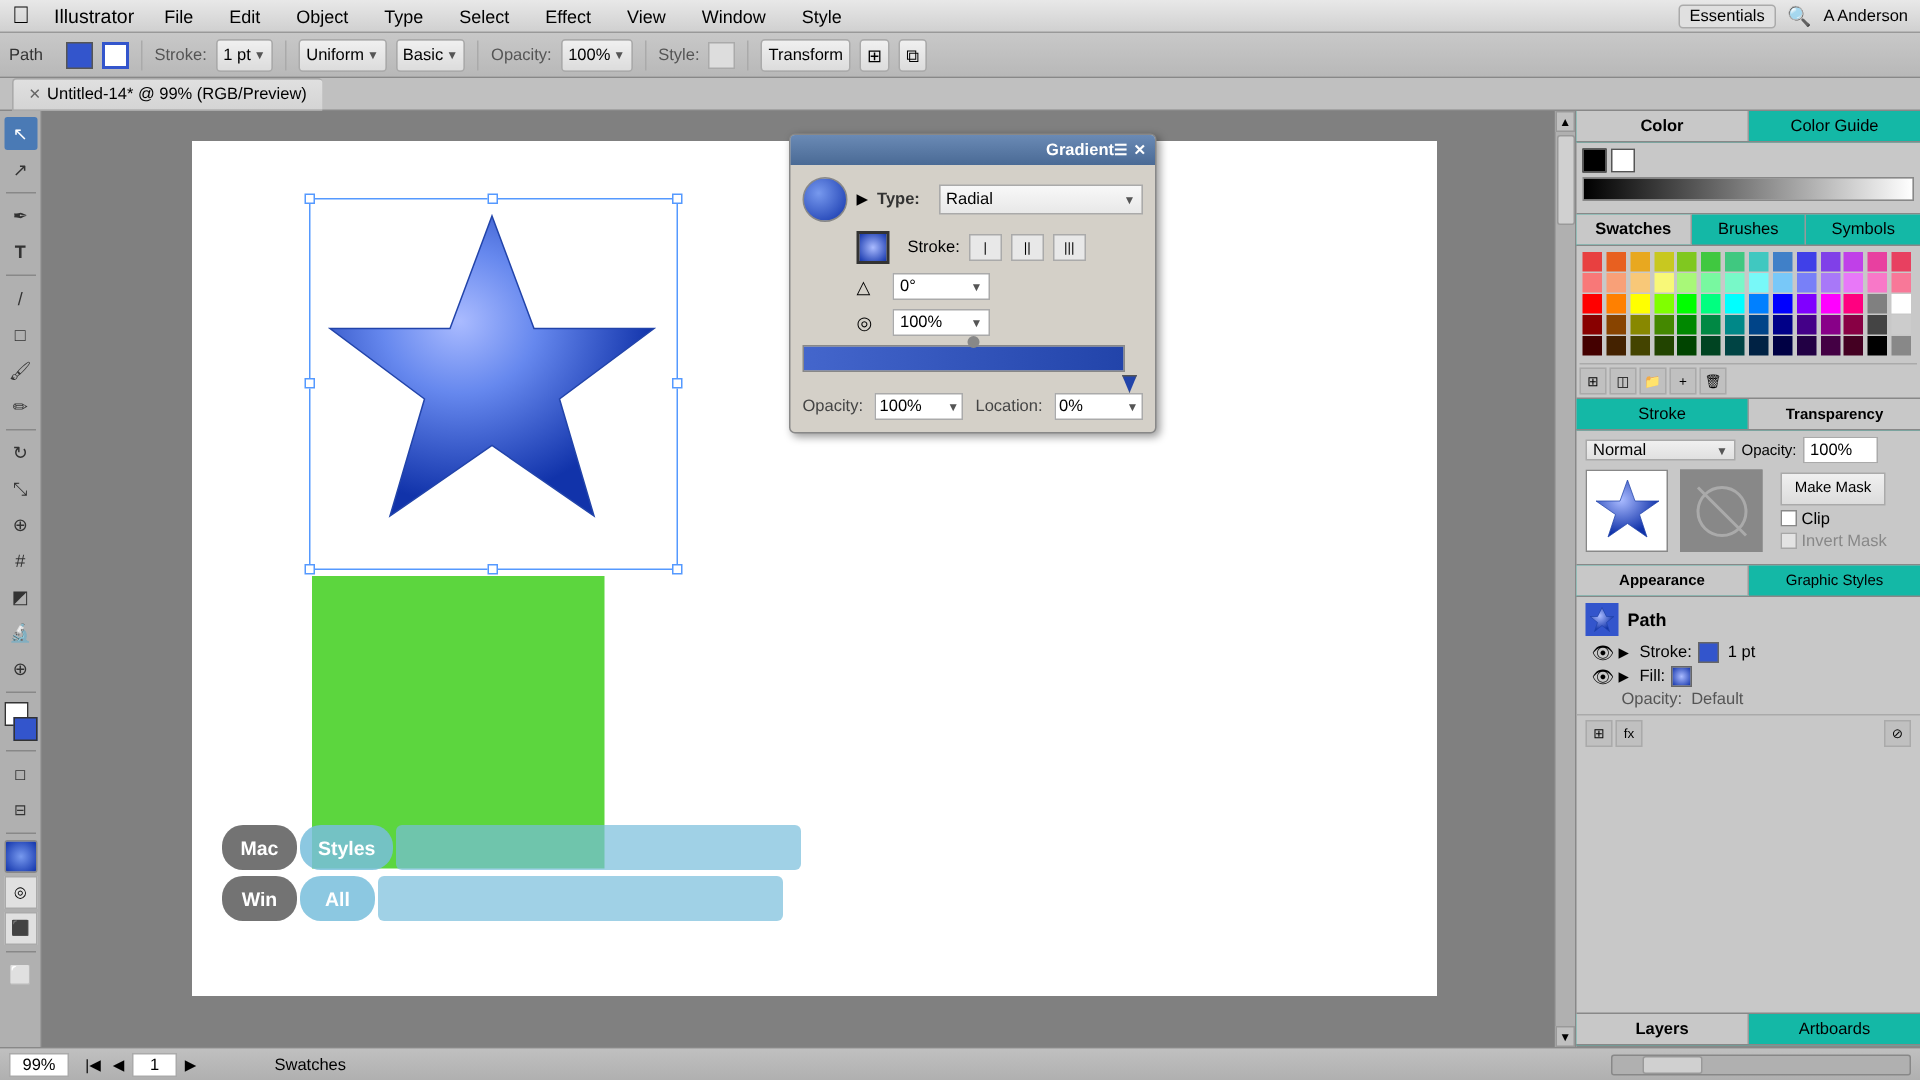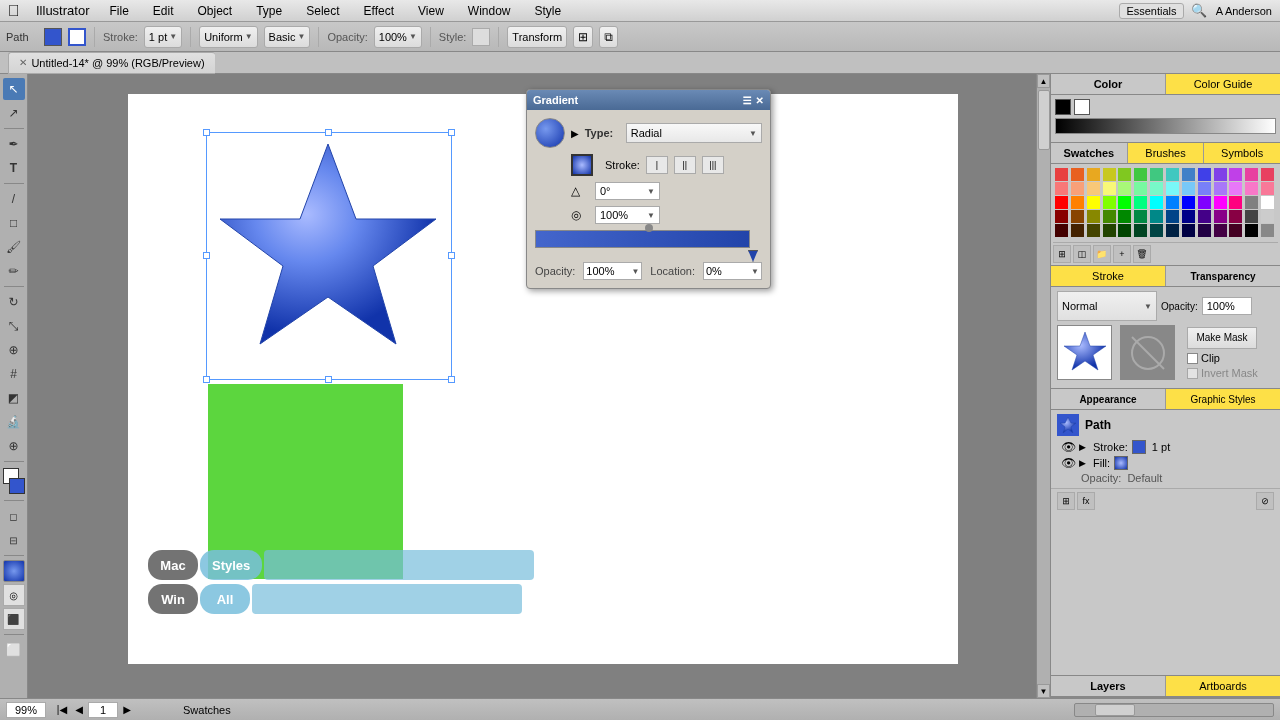--- a/index.html
+++ b/index.html
@@ -132,21 +132,21 @@
       position: absolute; top: 15px; left: 498px;
       width: 245px; background: #d4d0c8;
       border: 1px solid #888;
       border-radius: 4px;
       box-shadow: 2px 2px 6px rgba(0,0,0,0.4);
     }
     .panel-titlebar {
       height: 20px; background: linear-gradient(to bottom, #6a8ab5, #4a6a95);
       display: flex; align-items: center; padding: 0 6px;
       border-radius: 3px 3px 0 0; color: white; font-size: 11px; font-weight: bold;
-      justify-content: space-between;
+      justify-content: flex-end;
     }
     .panel-close { font-size: 10px; cursor: pointer; }
     .panel-body { padding: 8px; }
     .panel-row { display: flex; align-items: center; gap: 6px; margin-bottom: 6px; }
     .panel-label { font-size: 11px; color: #333; width: 45px; }
     .gradient-preview-swatch {
       width: 30px; height: 30px; border-radius: 50%;
       background: radial-gradient(circle at 35% 35%, #7799ee, #1133aa);
       border: 1px solid #888;
     }
@@ -190,21 +190,21 @@
     
     #right-panel {
       width: 230px; background: #c8c8c8;
       border-left: 1px solid #888;
       display: flex; flex-direction: column;
     }
     .rpanel-section {
       border-bottom: 1px solid #888;
     }
     .rpanel-tabs {
-      display: flex; background: #fde047; border-bottom: 1px solid #888;
+      display: flex; background: #14b8a6; border-bottom: 1px solid #888;
     }
     .rpanel-tab {
       flex: 1; height: 20px; display: flex; align-items: center; justify-content: center;
       font-size: 11px; cursor: pointer; border-right: 1px solid #999;
     }
     .rpanel-tab.active { background: #c8c8c8; font-weight: bold; }
     .rpanel-tab:last-child { border-right: none; }
 
     
     .color-section-body { padding: 4px; }
@@ -221,21 +221,21 @@
       gap: 1px; padding: 2px;
     }
     .swatch-cell {
       width: 13px; height: 13px; cursor: pointer; border: 1px solid transparent;
     }
 
     
     .transparency-body { padding: 4px 6px; }
     .trans-row { display: flex; align-items: center; gap: 4px; margin-bottom: 4px; }
     .blend-mode-dropdown {
-      width: 100px; height: 30px; font-size: 11px;
+      width: 100px; height: 14px; font-size: 11px;
       background: linear-gradient(to bottom, #f0f0f0, #e0e0e0);
       border: 1px solid #aaa; padding: 0 4px;
       display: flex; align-items: center; justify-content: space-between; cursor: pointer; gap: 24px;
     }
     .opacity-field {
       width: 50px; height: 18px; font-size: 11px;
       background: white; border: 1px solid #aaa;
       padding: 0 4px; display: flex; align-items: center; justify-content: space-between;
     }
     .thumbnails-row {
@@ -248,21 +248,21 @@
     .mask-thumbnail {
       width: 55px; height: 55px; border: 1px solid #888;
       background: #888; display: flex; align-items: center; justify-content: center; color: #333;
     }
     .make-mask-btn {
       width: 70px; height: 22px; font-size: 10px;
       background: linear-gradient(to bottom, #f0f0f0, #dcdcdc);
       border: 1px solid #aaa; cursor: pointer; display: flex; align-items: center; justify-content: center;
     }
     .clip-row { display: flex; flex-direction: column; gap: 3px; margin-left: 4px; }
-    .checkbox-row { display: flex; align-items: flex-end; gap: 3px; font-size: 11px; }
+    .checkbox-row { display: flex; align-items: flex-start; gap: 3px; font-size: 11px; }
     .checkbox { width: 11px; height: 11px; border: 1px solid #888; background: white; }
     .checkbox.disabled { opacity: 0.5; }
 
     
     .appearance-body { padding: 4px 6px; }
     .app-title-row {
       display: flex; align-items: center; gap: 6px; margin-bottom: 4px;
     }
     .app-icon { width: 22px; height: 22px; background: #3355cc; display: flex; align-items: center; justify-content: center; }
     .app-path-label { font-size: 12px; font-weight: bold; }

